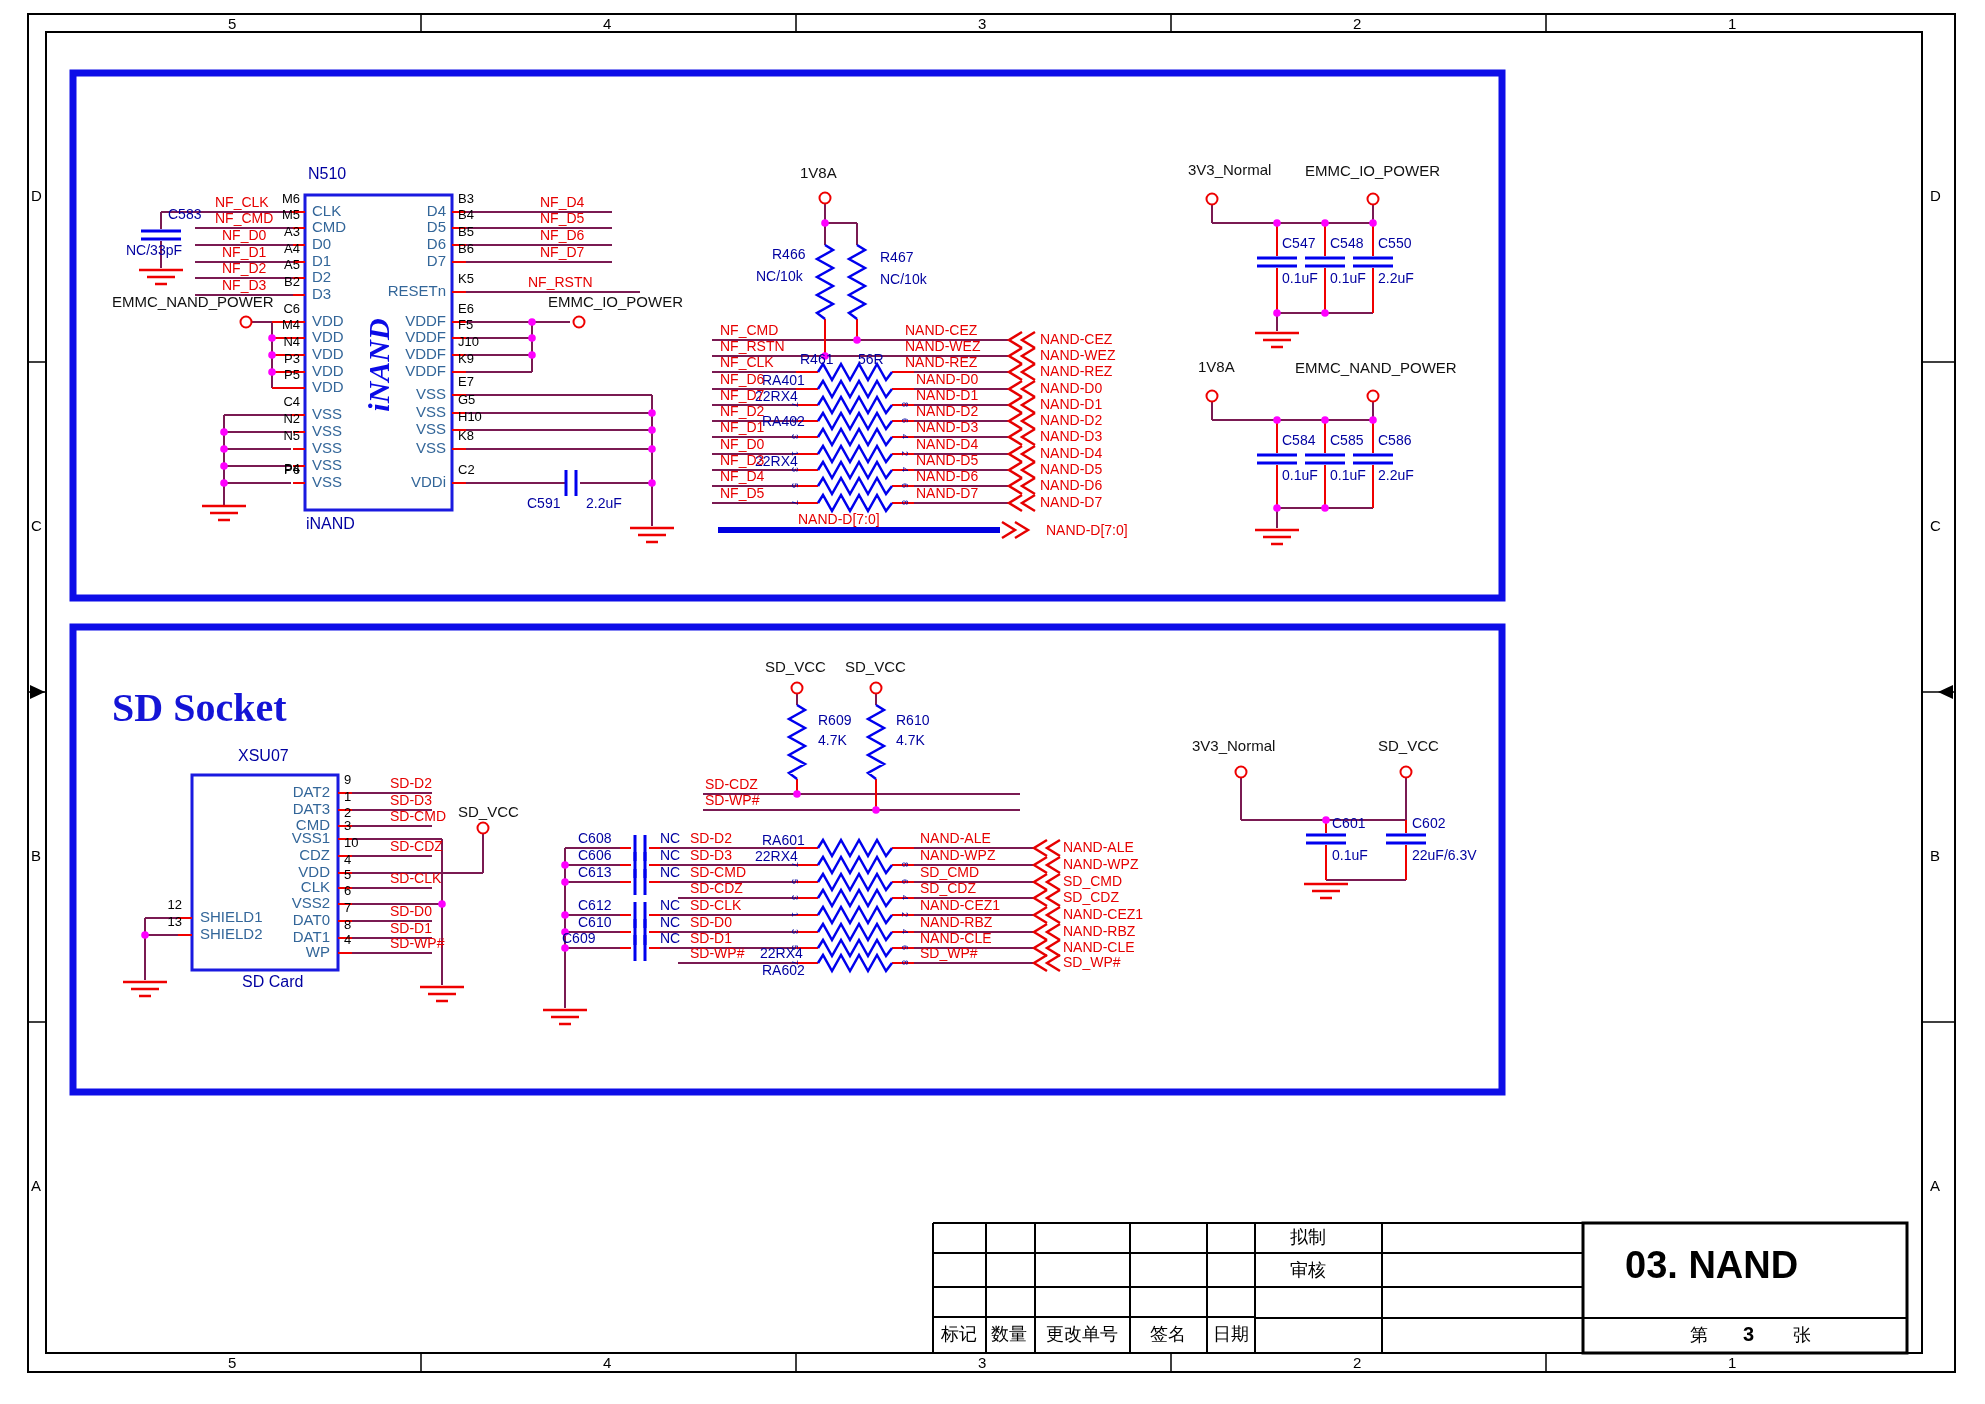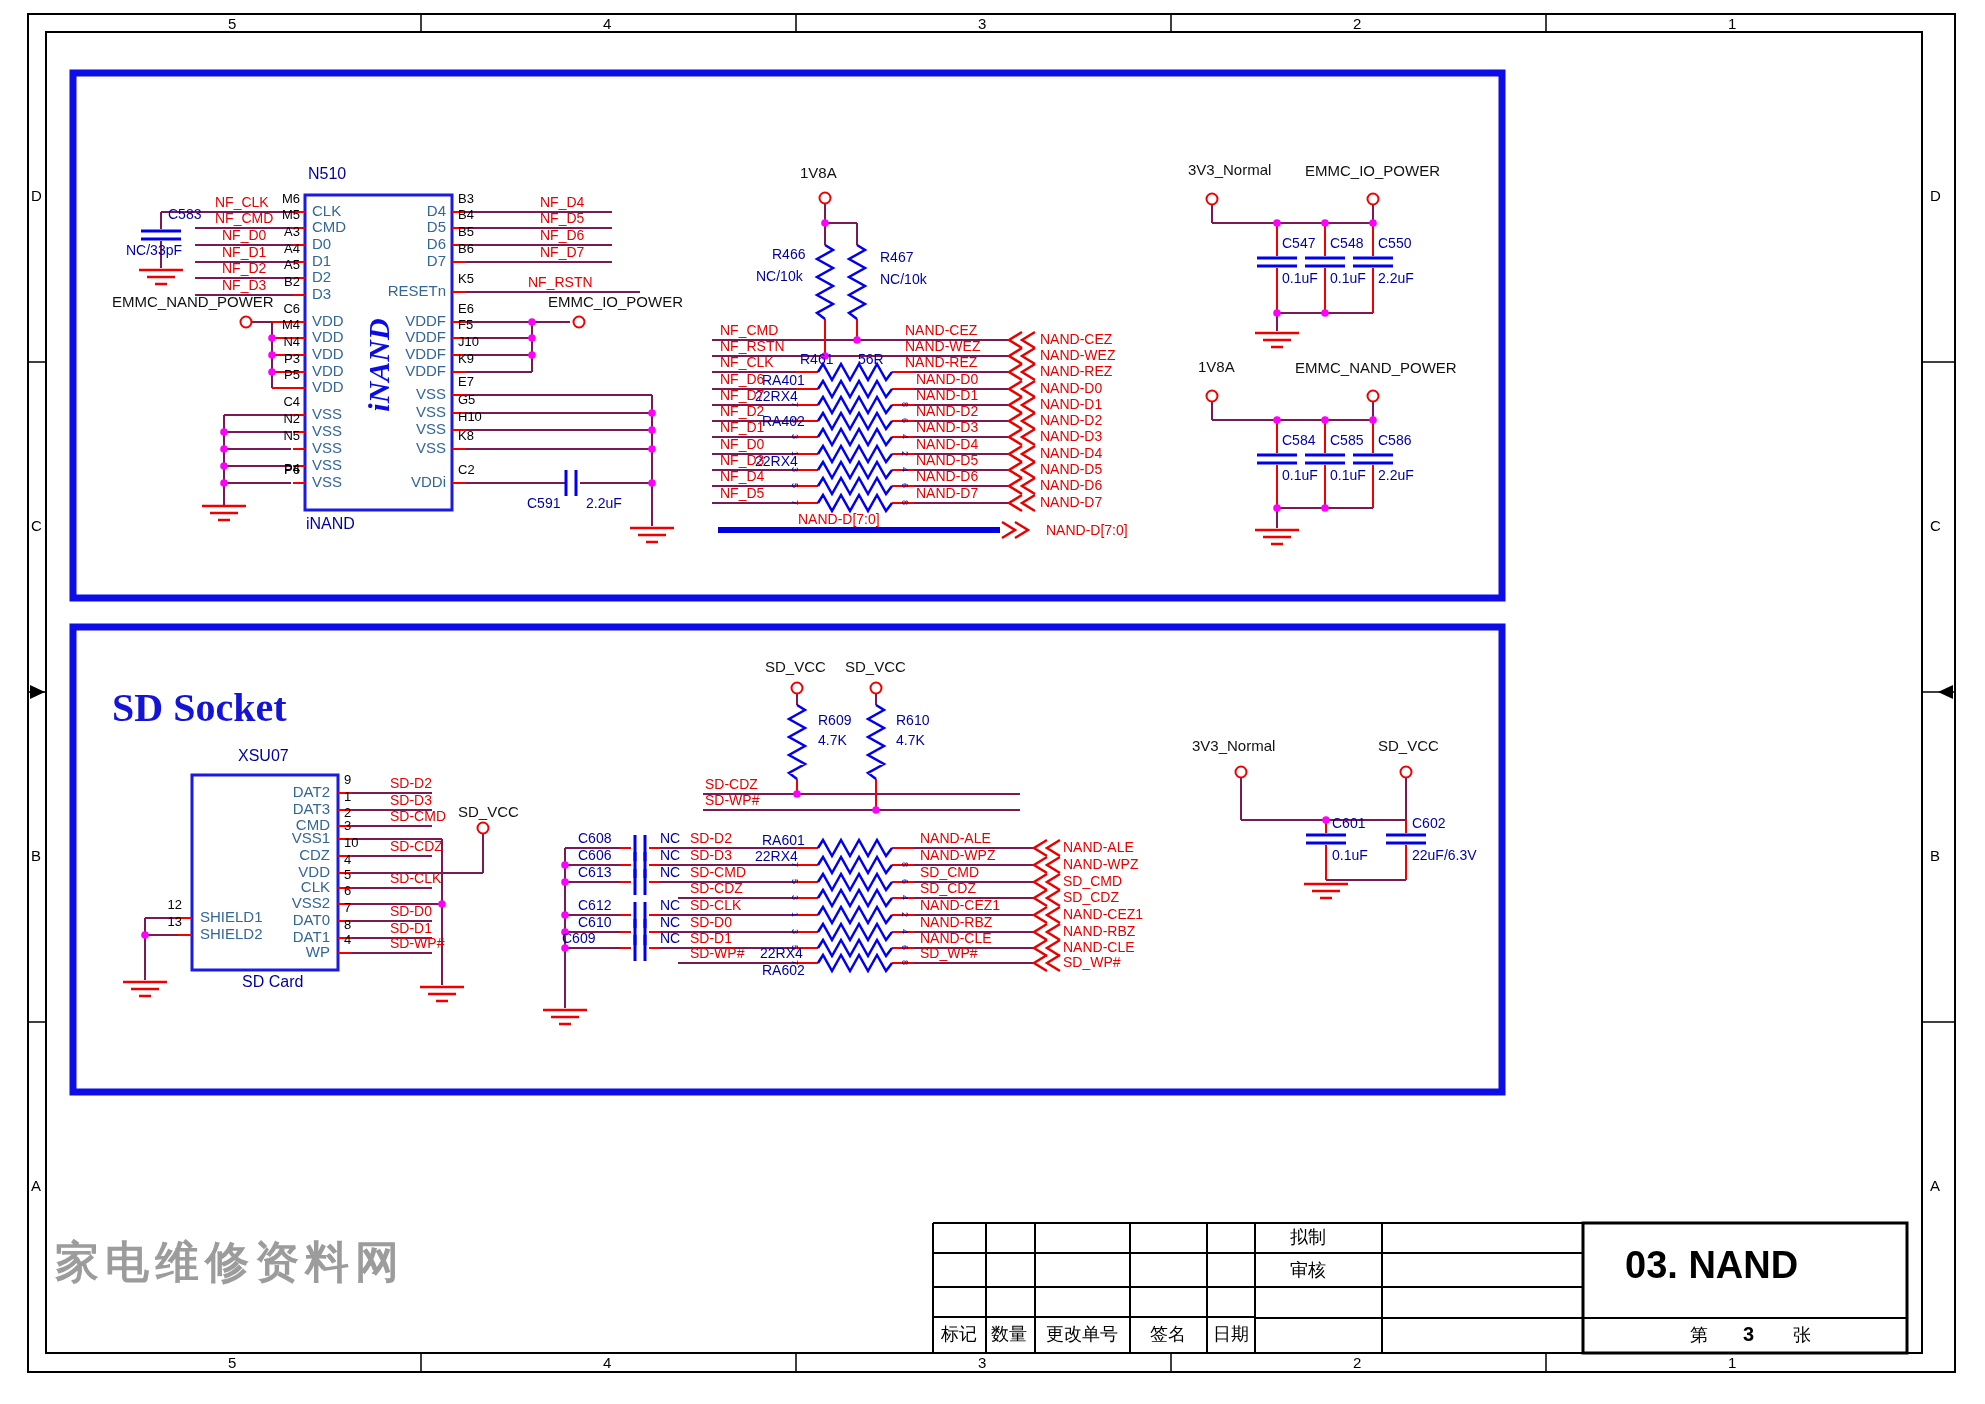--- a/index.html
+++ b/index.html
@@ -564,21 +564,20 @@
 <span class="t port" style="left:1063px;top:940px">NAND-CLE</span>
 <span class="t port" style="left:1063px;top:955px">SD_WP#</span>
 
 <span class="t pwr" style="left:1192px;top:738px">3V3_Normal</span>
 <span class="t pwr" style="left:1378px;top:738px">SD_VCC</span>
 <span class="t ref" style="left:1332px;top:816px">C601</span>
 <span class="t ref" style="left:1412px;top:816px">C602</span>
 <span class="t ref" style="left:1332px;top:848px">0.1uF</span>
 <span class="t ref" style="left:1412px;top:848px">22uF/6.3V</span>
 
-<span class="t wm" style="left:55px;top:1240px">家电维修资料网</span>
 
 <span class="t tb" style="left:1290px;top:1228px">拟制</span>
 <span class="t tb" style="left:1290px;top:1261px">审核</span>
 <span class="t tb" style="left:941px;top:1325px">标记</span>
 <span class="t tb" style="left:991px;top:1325px">数量</span>
 <span class="t tb" style="left:1046px;top:1325px">更改单号</span>
 <span class="t tb" style="left:1150px;top:1325px">签名</span>
 <span class="t tb" style="left:1213px;top:1325px">日期</span>
 <span class="t doc" style="left:1625px;top:1246px">03. NAND</span>
 <span class="t tb" style="left:1690px;top:1326px">第</span>

